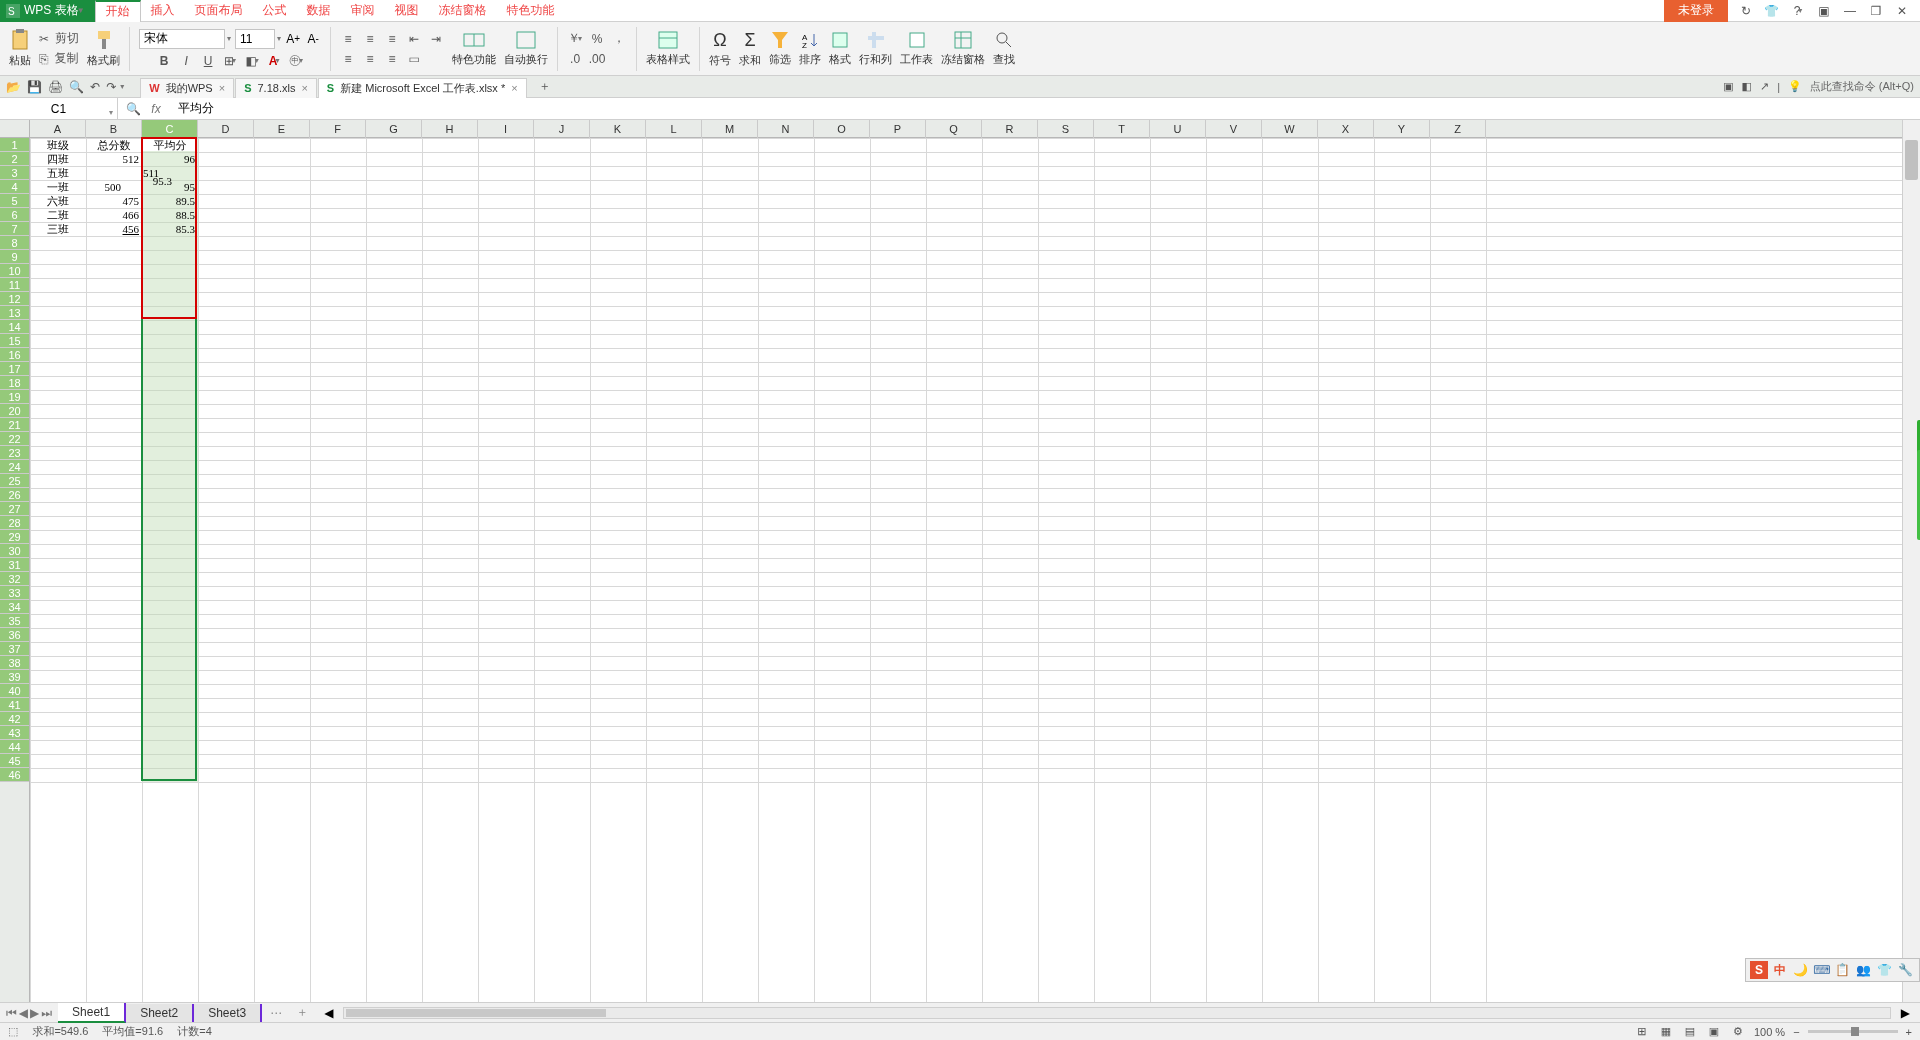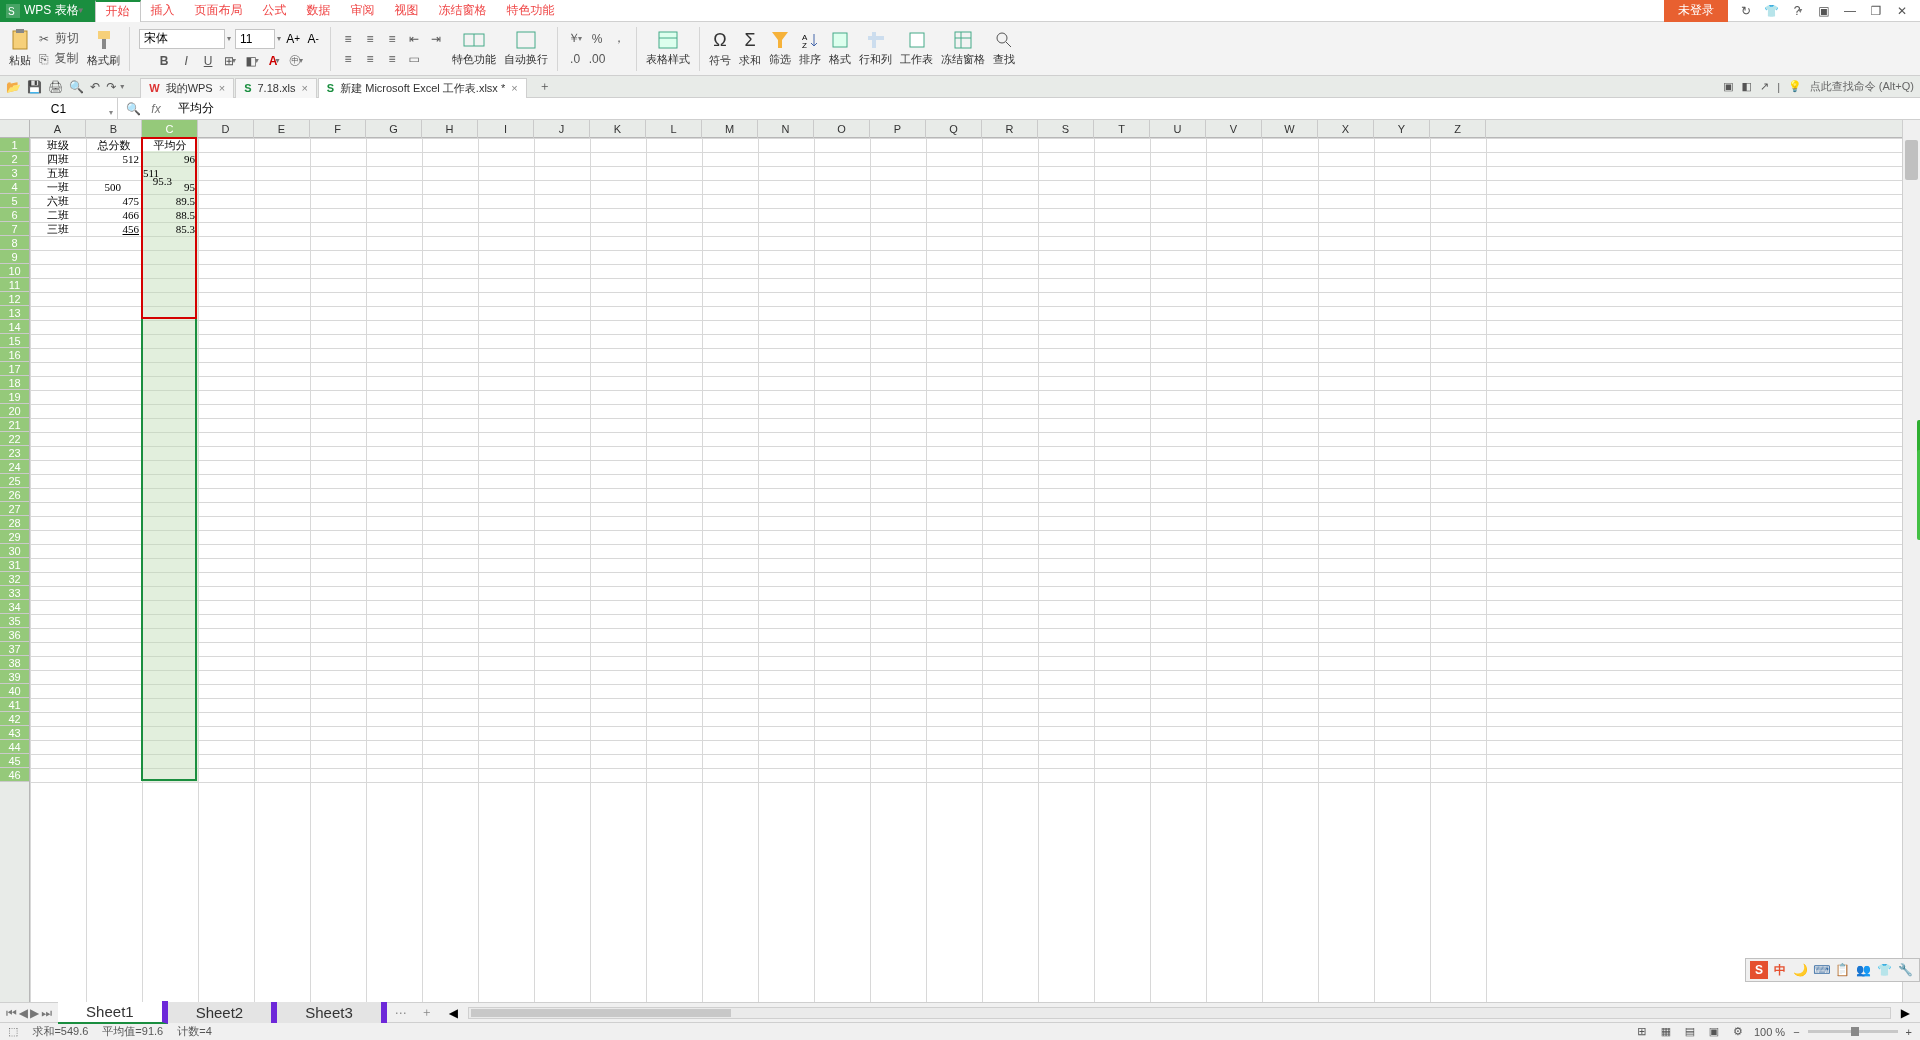--- a/index.html
+++ b/index.html
@@ -67,21 +67,21 @@
 .active-cell { position: absolute; background: #fff; z-index: 4; }
 .vscroll { width: 18px; background: #f0f0f0; border-left: 1px solid #cfcfcf; position: relative; }
 .vscroll .thumb { position: absolute; left: 2px; right: 2px; height: 40px; top: 20px; background: #c0c0c0; border-radius: 2px; }
 .green-tab { position: absolute; right: -3px; top: 300px; width: 6px; height: 90px; background: #2eae30; border-radius: 2px 0 0 2px; }
 .green-tab2 { position: absolute; right: -3px; top: 330px; width: 6px; height: 90px; background: #44c044; border-radius: 2px 0 0 2px; }
 
 
 .sheet-bar { height: 20px; background: #f0f0f0; border-top: 1px solid #cfcfcf; display: flex; align-items: center; }
 .sheet-nav { display: flex; align-items: center; gap: 2px; padding: 0 6px; color: #777; }
 .sheet-tabs { display: flex; align-items: center; }
-.sheet-tab { padding: 2px 28px; font-size: 15px; border-right: 6px solid #6d28d9; color: #333; background: #e4e4e4; cursor: pointer; }
+.sheet-tab { padding: 2px 14px; font-size: 12px; border-right: 2px solid #6d28d9; color: #333; background: #e4e4e4; cursor: pointer; }
 .sheet-tab.active { background: #fff; border-bottom: 2px solid #1a8e3f; }
 .hscroll-area { flex: 1; display: flex; align-items: center; padding: 0 10px; }
 .hscroll { flex: 1; height: 12px; background: #eaeaea; border: 1px solid #cfcfcf; margin: 0 10px; position: relative; }
 .hscroll .thumb { position: absolute; left: 2px; width: 260px; top: 1px; bottom: 1px; background: #c8c8c8; }
 
 
 .status-bar { height: 18px; background: #f0f0f0; border-top: 1px solid #cfcfcf; display: flex; align-items: center; padding: 0 8px; font-size: 11px; color: #555; gap: 14px; }
 .status-right { margin-left: auto; display: flex; align-items: center; gap: 8px; }
 .zoom-slider { width: 90px; height: 3px; background: #c8c8c8; position: relative; }
 .zoom-slider .knob { position: absolute; left: 43px; top: -3px; width: 8px; height: 9px; background: #888; }

